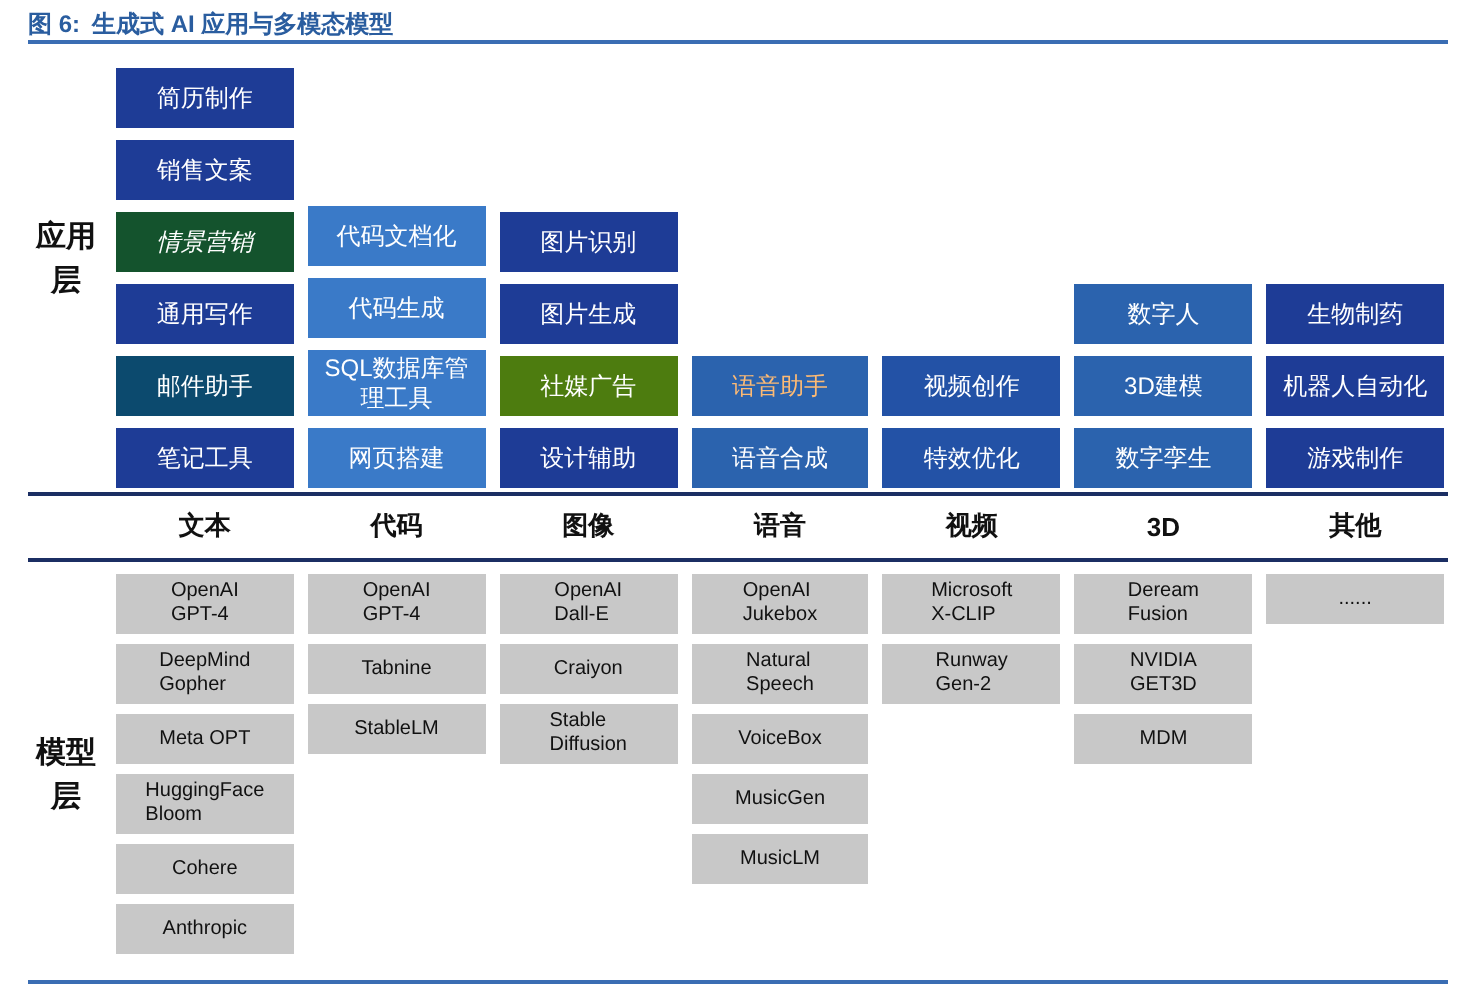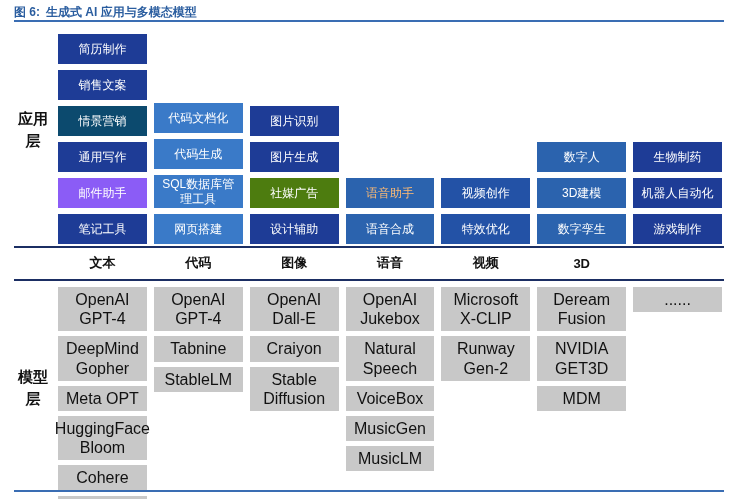--- a/index.html
+++ b/index.html
@@ -30,44 +30,44 @@
   .col { display: flex; flex-direction: column; min-width: 0; }
   .app-col   { justify-content: flex-end; gap: 6px; }
   .model-col { justify-content: flex-start; gap: 5px; }
 
   .col-header { text-align: center; font-size: 13px; font-weight: bold; color: #111111; }
 
   .app-box { min-height: 30px; display: flex; align-items: center; justify-content: center;
              text-align: center; color: #ffffff; font-size: 12px; line-height: 1.2;
              padding: 2px 3px; word-break: break-word; }
   .model-box { min-height: 25px; display: flex; align-items: center; justify-content: center;
-               text-align: center; color: #111111; font-size: 16px; line-height: 1.2;
+               text-align: left; color: #111111; font-size: 10px; line-height: 1.2;
                padding: 3px 2px; white-space: pre-line; }
 </style>
 </head>
 <body>
 
 <div class="page">
 
   <div class="title-row">
     <span class="title-prefix">图 6:</span><span class="title-text">生成式 AI 应用与多模态模型</span>
   </div>
 
   <div class="rule rule-top"></div>
 
   <div class="side-label app-label">应用层</div>
   <div class="side-label model-label">模型层</div>
 
   <div id="app-grid" class="grid app-grid">
       <div class="col app-col">
         <div class="app-box" style="background: rgb(30, 60, 150); color: rgb(255, 255, 255);">简历制作</div>
         <div class="app-box" style="background: rgb(30, 60, 150); color: rgb(255, 255, 255);">销售文案</div>
-        <div class="app-box" style="background: #0c4a6e; color: rgb(255, 255, 255);">情景营销</div>
+        <div class="app-box" style="background: #14532d; color: rgb(255, 255, 255); font-style: italic;">情景营销</div>
         <div class="app-box" style="background: rgb(30, 60, 150); color: rgb(255, 255, 255);">通用写作</div>
-        <div class="app-box" style="background: #8b5cf6; color: rgb(255, 255, 255);">邮件助手</div>
+        <div class="app-box" style="background: #0c4a6e; color: rgb(255, 255, 255);">邮件助手</div>
         <div class="app-box" style="background: rgb(30, 60, 150); color: rgb(255, 255, 255);">笔记工具</div>
       </div>
       <div class="col app-col">
         <div class="app-box" style="background: rgb(58, 122, 200); color: rgb(255, 255, 255);">代码文档化</div>
         <div class="app-box" style="background: rgb(58, 122, 200); color: rgb(255, 255, 255);">代码生成</div>
         <div class="app-box" style="background: rgb(58, 122, 200); color: rgb(255, 255, 255);">SQL数据库管理工具</div>
         <div class="app-box" style="background: rgb(58, 122, 200); color: rgb(255, 255, 255);">网页搭建</div>
       </div>
       <div class="col app-col">
         <div class="app-box" style="background: rgb(30, 60, 150); color: rgb(255, 255, 255);">图片识别</div>
@@ -96,20 +96,21 @@
     </div>
 
   <div class="rule rule-mid1"></div>
   <div id="header-grid" class="grid header-grid">
       <div class="col-header">文本</div>
       <div class="col-header">代码</div>
       <div class="col-header">图像</div>
       <div class="col-header">语音</div>
       <div class="col-header">视频</div>
       <div class="col-header">3D</div>
+      <div class="col-header">其他</div>
     </div>
   <div class="rule rule-mid2"></div>
 
   <div id="model-grid" class="grid model-grid">
       <div class="col model-col">
         <div class="model-box" style="background: rgb(200, 200, 200); color: rgb(17, 17, 17);">OpenAI
 GPT-4</div>
         <div class="model-box" style="background: rgb(200, 200, 200); color: rgb(17, 17, 17);">DeepMind
 Gopher</div>
         <div class="model-box" style="background: rgb(200, 200, 200); color: rgb(17, 17, 17);">Meta OPT</div>

